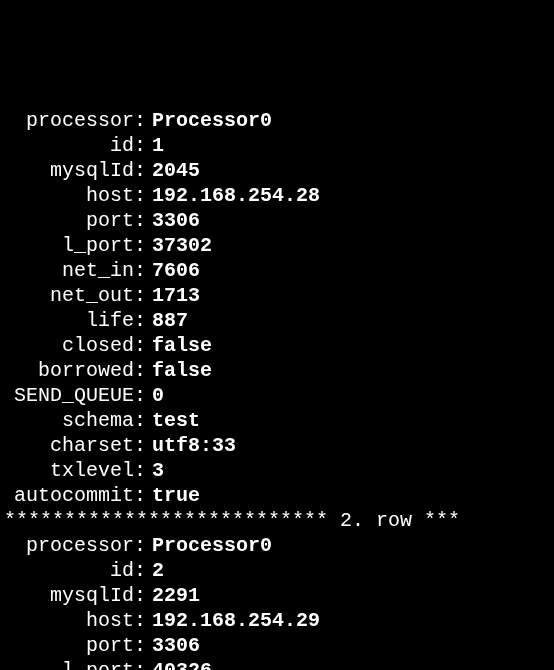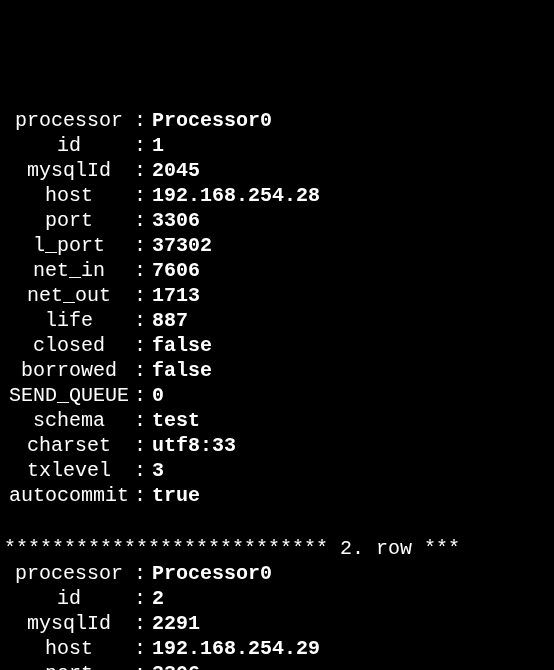--- a/index.html
+++ b/index.html
@@ -16,35 +16,34 @@
       padding: 8px 0 8px 4px;
       width: 554px;
       height: 670px;
       overflow: hidden;
       white-space: pre;
     }
     .line {
       display: flex;
     }
     .label {
-      text-align: center;
+      text-align: right;
       width: 130px;
       flex-shrink: 0;
     }
     .colon {
       width: 12px;
       flex-shrink: 0;
     }
     .value {
       padding-left: 6px;
       font-weight: bold;
     }
     .separator {
       white-space: pre;
-      margin-top: 28px;
     }
   </style>
 </head>
 <body>
 
 
 
 <div id="terminal-output"><div class="line"><span class="label">processor</span><span class="colon">:</span><span class="value">Processor0</span></div><div class="line"><span class="label">id</span><span class="colon">:</span><span class="value">1</span></div><div class="line"><span class="label">mysqlId</span><span class="colon">:</span><span class="value">2045</span></div><div class="line"><span class="label">host</span><span class="colon">:</span><span class="value">192.168.254.28</span></div><div class="line"><span class="label">port</span><span class="colon">:</span><span class="value">3306</span></div><div class="line"><span class="label">l_port</span><span class="colon">:</span><span class="value">37302</span></div><div class="line"><span class="label">net_in</span><span class="colon">:</span><span class="value">7606</span></div><div class="line"><span class="label">net_out</span><span class="colon">:</span><span class="value">1713</span></div><div class="line"><span class="label">life</span><span class="colon">:</span><span class="value">887</span></div><div class="line"><span class="label">closed</span><span class="colon">:</span><span class="value">false</span></div><div class="line"><span class="label">borrowed</span><span class="colon">:</span><span class="value">false</span></div><div class="line"><span class="label">SEND_QUEUE</span><span class="colon">:</span><span class="value">0</span></div><div class="line"><span class="label">schema</span><span class="colon">:</span><span class="value">test</span></div><div class="line"><span class="label">charset</span><span class="colon">:</span><span class="value">utf8:33</span></div><div class="line"><span class="label">txlevel</span><span class="colon">:</span><span class="value">3</span></div><div class="line"><span class="label">autocommit</span><span class="colon">:</span><span class="value">true</span></div><div class="separator">*************************** 2. row ***</div><div class="line"><span class="label">processor</span><span class="colon">:</span><span class="value">Processor0</span></div><div class="line"><span class="label">id</span><span class="colon">:</span><span class="value">2</span></div><div class="line"><span class="label">mysqlId</span><span class="colon">:</span><span class="value">2291</span></div><div class="line"><span class="label">host</span><span class="colon">:</span><span class="value">192.168.254.29</span></div><div class="line"><span class="label">port</span><span class="colon">:</span><span class="value">3306</span></div><div class="line"><span class="label">l_port</span><span class="colon">:</span><span class="value">40326</span></div></div>
 
 

